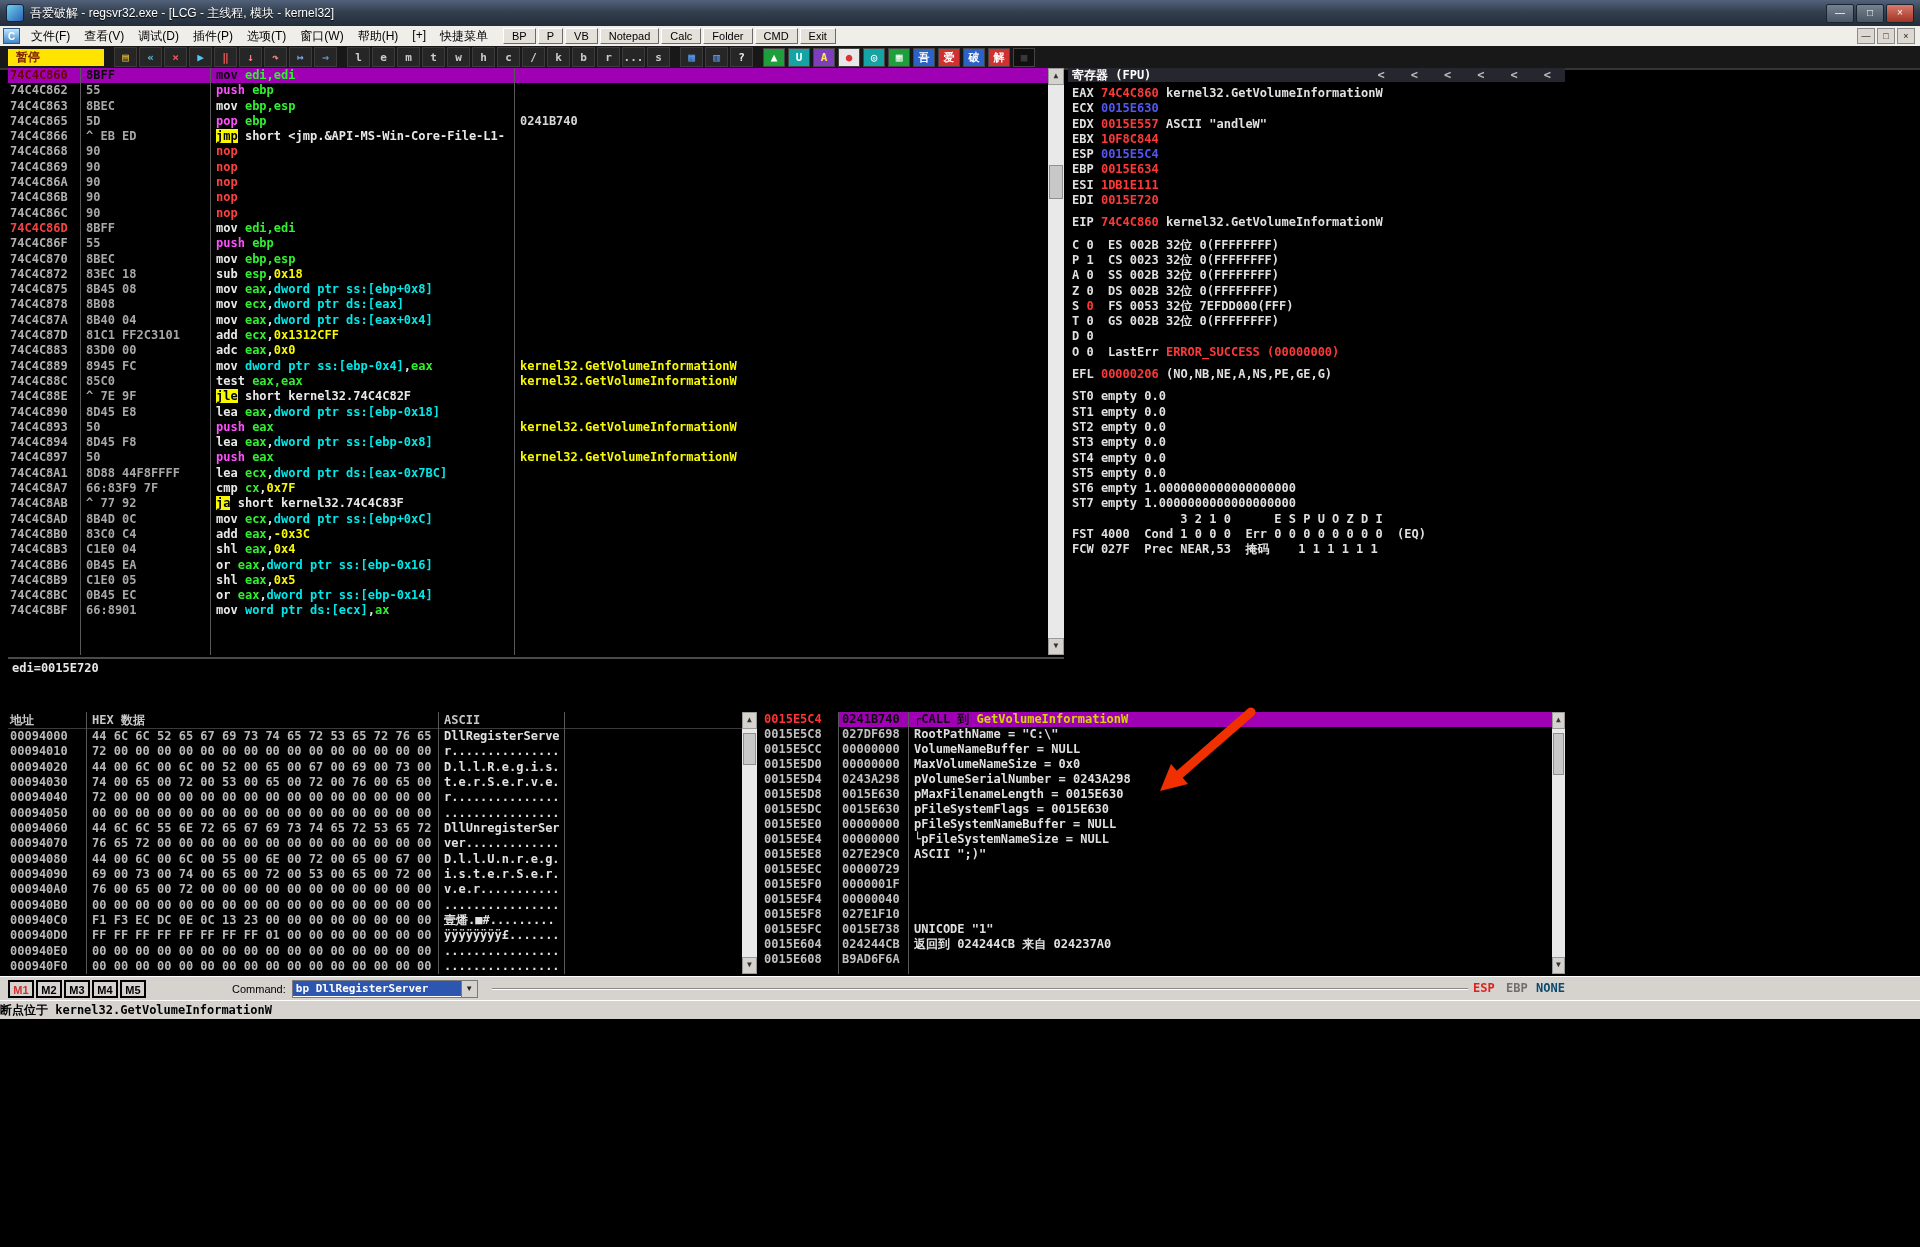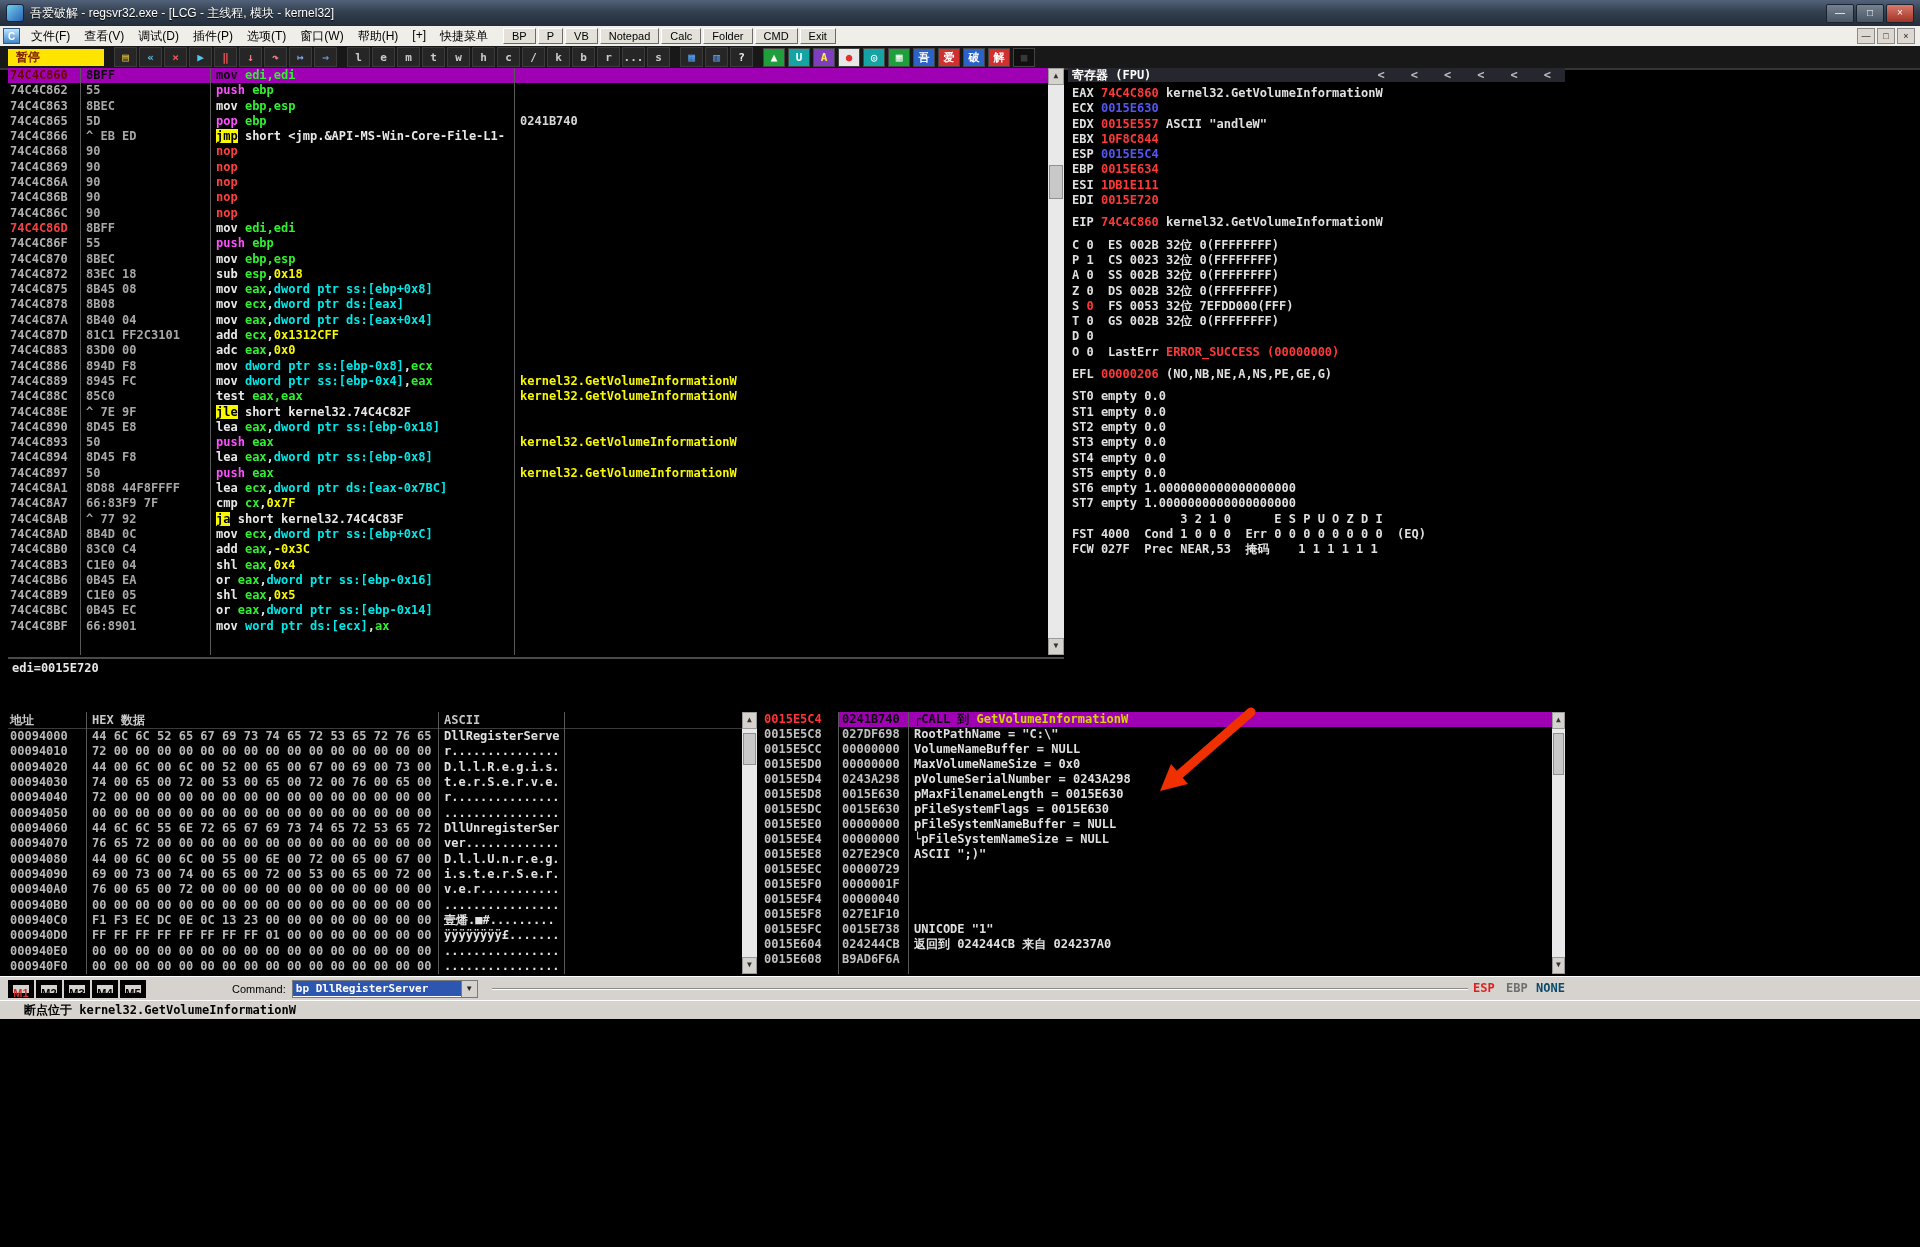--- a/index.html
+++ b/index.html
@@ -108,38 +108,38 @@
   .srow.hl{background:#a000b4;}
   .srow.hl .scol-a{background:#000;left:0;padding-left:2px;width:74px;}
   .srow.hl .scol-v{color:#0a0a0a;}
   .sa-r{color:#ff3434 !important;}
   .sg-k{color:#0a0a0a;} .sg-g{color:#d6d600;} .sg-w{color:#e0e0e0;}
 
   
   #cmdbar{position:absolute;left:0;top:976px;width:1920px;height:24px;background:#d6d3ce;
     border-top:1px solid #fff;display:flex;align-items:center;
     font:12px "Liberation Sans",sans-serif;padding-left:8px;box-sizing:border-box;}
-  .mtab{width:26px;height:18px;border:5px solid #000000;background:#d6d3ce;margin-right:2px;
+  .mtab{width:26px;height:18px;border:2px solid #000000;background:#d6d3ce;margin-right:2px;
     text-align:center;line-height:16px;font-weight:bold;font-size:11px;color:#000;box-sizing:border-box;}
   .mtab.first{color:#d03030;}
   #cmd-label{margin-left:84px;color:#000;font-size:11px;}
   #cmd-combo{margin-left:6px;width:186px;height:18px;background:#fff;border:1px solid #7a7a7a;
     display:flex;align-items:center;box-sizing:border-box;}
   #cmd-value{flex:1;background:#2c56b0;color:#fff;font:bold 11px "DejaVu Sans Mono",monospace;
     padding:1px 3px;white-space:nowrap;overflow:hidden;}
   #cmd-drop{width:15px;height:16px;background:#d6d3ce;border-left:1px solid #7a7a7a;
     font-size:8px;display:flex;align-items:center;justify-content:center;color:#222;}
   .groove{width:976px;height:0;border-top:1px solid #8a8a8a;border-bottom:1px solid #fff;margin-left:14px;}
   .indicator{position:absolute;top:4px;font:bold 12px "DejaVu Sans Mono",monospace;}
   #ind-esp{left:1473px;color:#e02020;} #ind-ebp{left:1506px;color:#707070;} #ind-none{left:1536px;color:#0c4a6e;}
 
   
   #statusbar{position:absolute;left:0;top:1000px;width:1920px;height:19px;background:#d6d3ce;
     border-top:1px solid #fff;color:#000;font:bold 12px "DejaVu Sans Mono",monospace;
-    line-height:18px;padding-left:24px;box-sizing:border-box;}
+    line-height:18px;padding-left:0;box-sizing:border-box;}
 
   
   #arrow-overlay{position:absolute;left:0;top:0;width:1920px;height:1247px;pointer-events:none;z-index:50;}
 </style>
 </head>
 <body>
 
 <div id="titlebar">
   <div class="app-icon"></div>
   <span id="title-text">吾爱破解 - regsvr32.exe - [LCG - 主线程, 模块 - kernel32]</span>
@@ -246,21 +246,20 @@
       <div class="drow"><span class="dcol-a addr">74C4C86C</span><span class="dcol-b bytes">90</span><span class="dcol-i"><span class="sg-mnn">nop</span></span></div>
       <div class="drow"><span class="dcol-a addr bp">74C4C86D</span><span class="dcol-b bytes">8BFF</span><span class="dcol-i"><span class="sg-mn">mov </span><span class="sg-reg">edi,edi</span></span></div>
       <div class="drow"><span class="dcol-a addr">74C4C86F</span><span class="dcol-b bytes">55</span><span class="dcol-i"><span class="sg-mnp">push </span><span class="sg-reg">ebp</span></span></div>
       <div class="drow"><span class="dcol-a addr">74C4C870</span><span class="dcol-b bytes">8BEC</span><span class="dcol-i"><span class="sg-mn">mov </span><span class="sg-reg">ebp,esp</span></span></div>
       <div class="drow"><span class="dcol-a addr">74C4C872</span><span class="dcol-b bytes">83EC 18</span><span class="dcol-i"><span class="sg-mn">sub </span><span class="sg-reg">esp</span><span class="sg-txt">,</span><span class="sg-num">0x18</span></span></div>
       <div class="drow"><span class="dcol-a addr">74C4C875</span><span class="dcol-b bytes">8B45 08</span><span class="dcol-i"><span class="sg-mn">mov </span><span class="sg-reg">eax</span><span class="sg-txt">,</span><span class="sg-mem">dword ptr ss:[ebp+0x8]</span></span></div>
       <div class="drow"><span class="dcol-a addr">74C4C878</span><span class="dcol-b bytes">8B08</span><span class="dcol-i"><span class="sg-mn">mov </span><span class="sg-reg">ecx</span><span class="sg-txt">,</span><span class="sg-mem">dword ptr ds:[eax]</span></span></div>
       <div class="drow"><span class="dcol-a addr">74C4C87A</span><span class="dcol-b bytes">8B40 04</span><span class="dcol-i"><span class="sg-mn">mov </span><span class="sg-reg">eax</span><span class="sg-txt">,</span><span class="sg-mem">dword ptr ds:[eax+0x4]</span></span></div>
       <div class="drow"><span class="dcol-a addr">74C4C87D</span><span class="dcol-b bytes">81C1 FF2C3101</span><span class="dcol-i"><span class="sg-mn">add </span><span class="sg-reg">ecx</span><span class="sg-txt">,</span><span class="sg-num">0x1312CFF</span></span></div>
       <div class="drow"><span class="dcol-a addr">74C4C883</span><span class="dcol-b bytes">83D0 00</span><span class="dcol-i"><span class="sg-mn">adc </span><span class="sg-reg">eax</span><span class="sg-txt">,</span><span class="sg-num">0x0</span></span></div>
-      <div class="drow"><span class="dcol-a addr">74C4C886</span><span class="dcol-b bytes">894D F8</span><span class="dcol-i"><span class="sg-mn">mov </span><span class="sg-mem">dword ptr ss:[ebp-0x8]</span><span class="sg-txt">,</span><span class="sg-reg">ecx</span></span></div>
       <div class="drow"><span class="dcol-a addr">74C4C889</span><span class="dcol-b bytes">8945 FC</span><span class="dcol-i"><span class="sg-mn">mov </span><span class="sg-mem">dword ptr ss:[ebp-0x4]</span><span class="sg-txt">,</span><span class="sg-reg">eax</span></span><span class="dcol-c sg-cY">kernel32.GetVolumeInformationW</span></div>
       <div class="drow"><span class="dcol-a addr">74C4C88C</span><span class="dcol-b bytes">85C0</span><span class="dcol-i"><span class="sg-mn">test </span><span class="sg-reg">eax,eax</span></span><span class="dcol-c sg-cY">kernel32.GetVolumeInformationW</span></div>
       <div class="drow"><span class="dcol-a addr">74C4C88E</span><span class="dcol-b bytes">^ 7E 9F</span><span class="dcol-i"><span class="sg-mnj">jle</span><span class="sg-txt"> short kernel32.74C4C82F</span></span></div>
       <div class="drow"><span class="dcol-a addr">74C4C890</span><span class="dcol-b bytes">8D45 E8</span><span class="dcol-i"><span class="sg-mn">lea </span><span class="sg-reg">eax</span><span class="sg-txt">,</span><span class="sg-mem">dword ptr ss:[ebp-0x18]</span></span></div>
       <div class="drow"><span class="dcol-a addr">74C4C893</span><span class="dcol-b bytes">50</span><span class="dcol-i"><span class="sg-mnp">push </span><span class="sg-reg">eax</span></span><span class="dcol-c sg-cY">kernel32.GetVolumeInformationW</span></div>
       <div class="drow"><span class="dcol-a addr">74C4C894</span><span class="dcol-b bytes">8D45 F8</span><span class="dcol-i"><span class="sg-mn">lea </span><span class="sg-reg">eax</span><span class="sg-txt">,</span><span class="sg-mem">dword ptr ss:[ebp-0x8]</span></span></div>
       <div class="drow"><span class="dcol-a addr">74C4C897</span><span class="dcol-b bytes">50</span><span class="dcol-i"><span class="sg-mnp">push </span><span class="sg-reg">eax</span></span><span class="dcol-c sg-cY">kernel32.GetVolumeInformationW</span></div>
       <div class="drow"><span class="dcol-a addr">74C4C8A1</span><span class="dcol-b bytes">8D88 44F8FFFF</span><span class="dcol-i"><span class="sg-mn">lea </span><span class="sg-reg">ecx</span><span class="sg-txt">,</span><span class="sg-mem">dword ptr ds:[eax-0x7BC]</span></span></div>
       <div class="drow"><span class="dcol-a addr">74C4C8A7</span><span class="dcol-b bytes">66:83F9 7F</span><span class="dcol-i"><span class="sg-mn">cmp </span><span class="sg-reg">cx</span><span class="sg-txt">,</span><span class="sg-num">0x7F</span></span></div>
       <div class="drow"><span class="dcol-a addr">74C4C8AB</span><span class="dcol-b bytes">^ 77 92</span><span class="dcol-i"><span class="sg-mnj">ja</span><span class="sg-txt"> short kernel32.74C4C83F</span></span></div>

